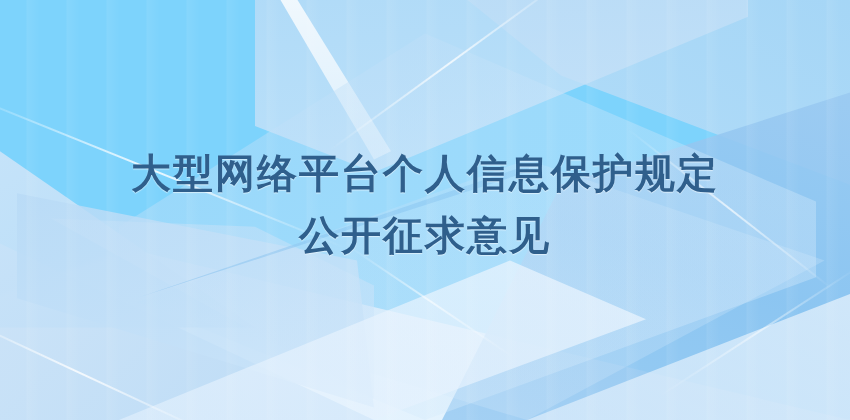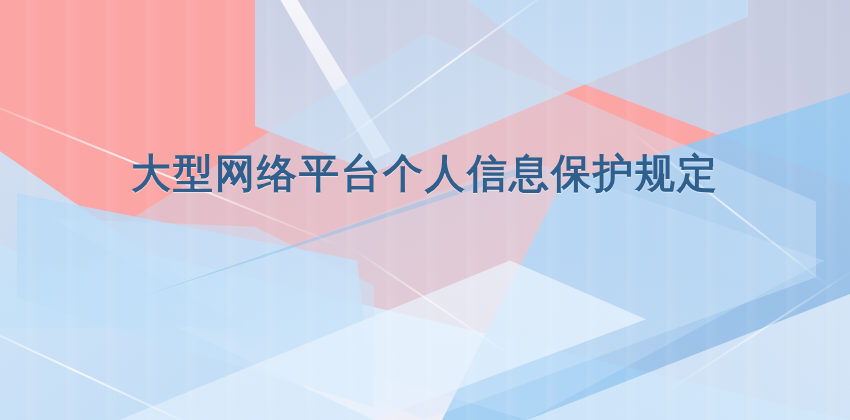--- a/index.html
+++ b/index.html
@@ -6,21 +6,21 @@
     margin: 0;
     padding: 0;
     background: #ffffff;
   }
   #banner {
     position: relative;
     width: 850px;
     height: 420px;
     overflow: hidden;
     font-family: "Liberation Sans", "DejaVu Sans", sans-serif;
-    background: #fca5a5;
+    background: #7dd3fc;
   }
 
   
   .bg-layer {
     position: absolute;
     inset: 0;
     pointer-events: none;
   }
 
   
@@ -190,15 +190,16 @@
 
   <div class="streak streak-1"></div>
   <div class="streak streak-2"></div>
   <div class="streak streak-3"></div>
   <div class="streak streak-4"></div>
   <div class="streak streak-5"></div>
   <div class="streak streak-6"></div>
 
   <div class="title-block">
     <div class="title-line" style="color: rgb(47, 95, 140);">大型网络平台个人信息保护规定</div>
+    <div class="title-line" style="color: rgb(47, 95, 140);">公开征求意见</div>
   </div>
 
 </div>
 
 </body></html>

